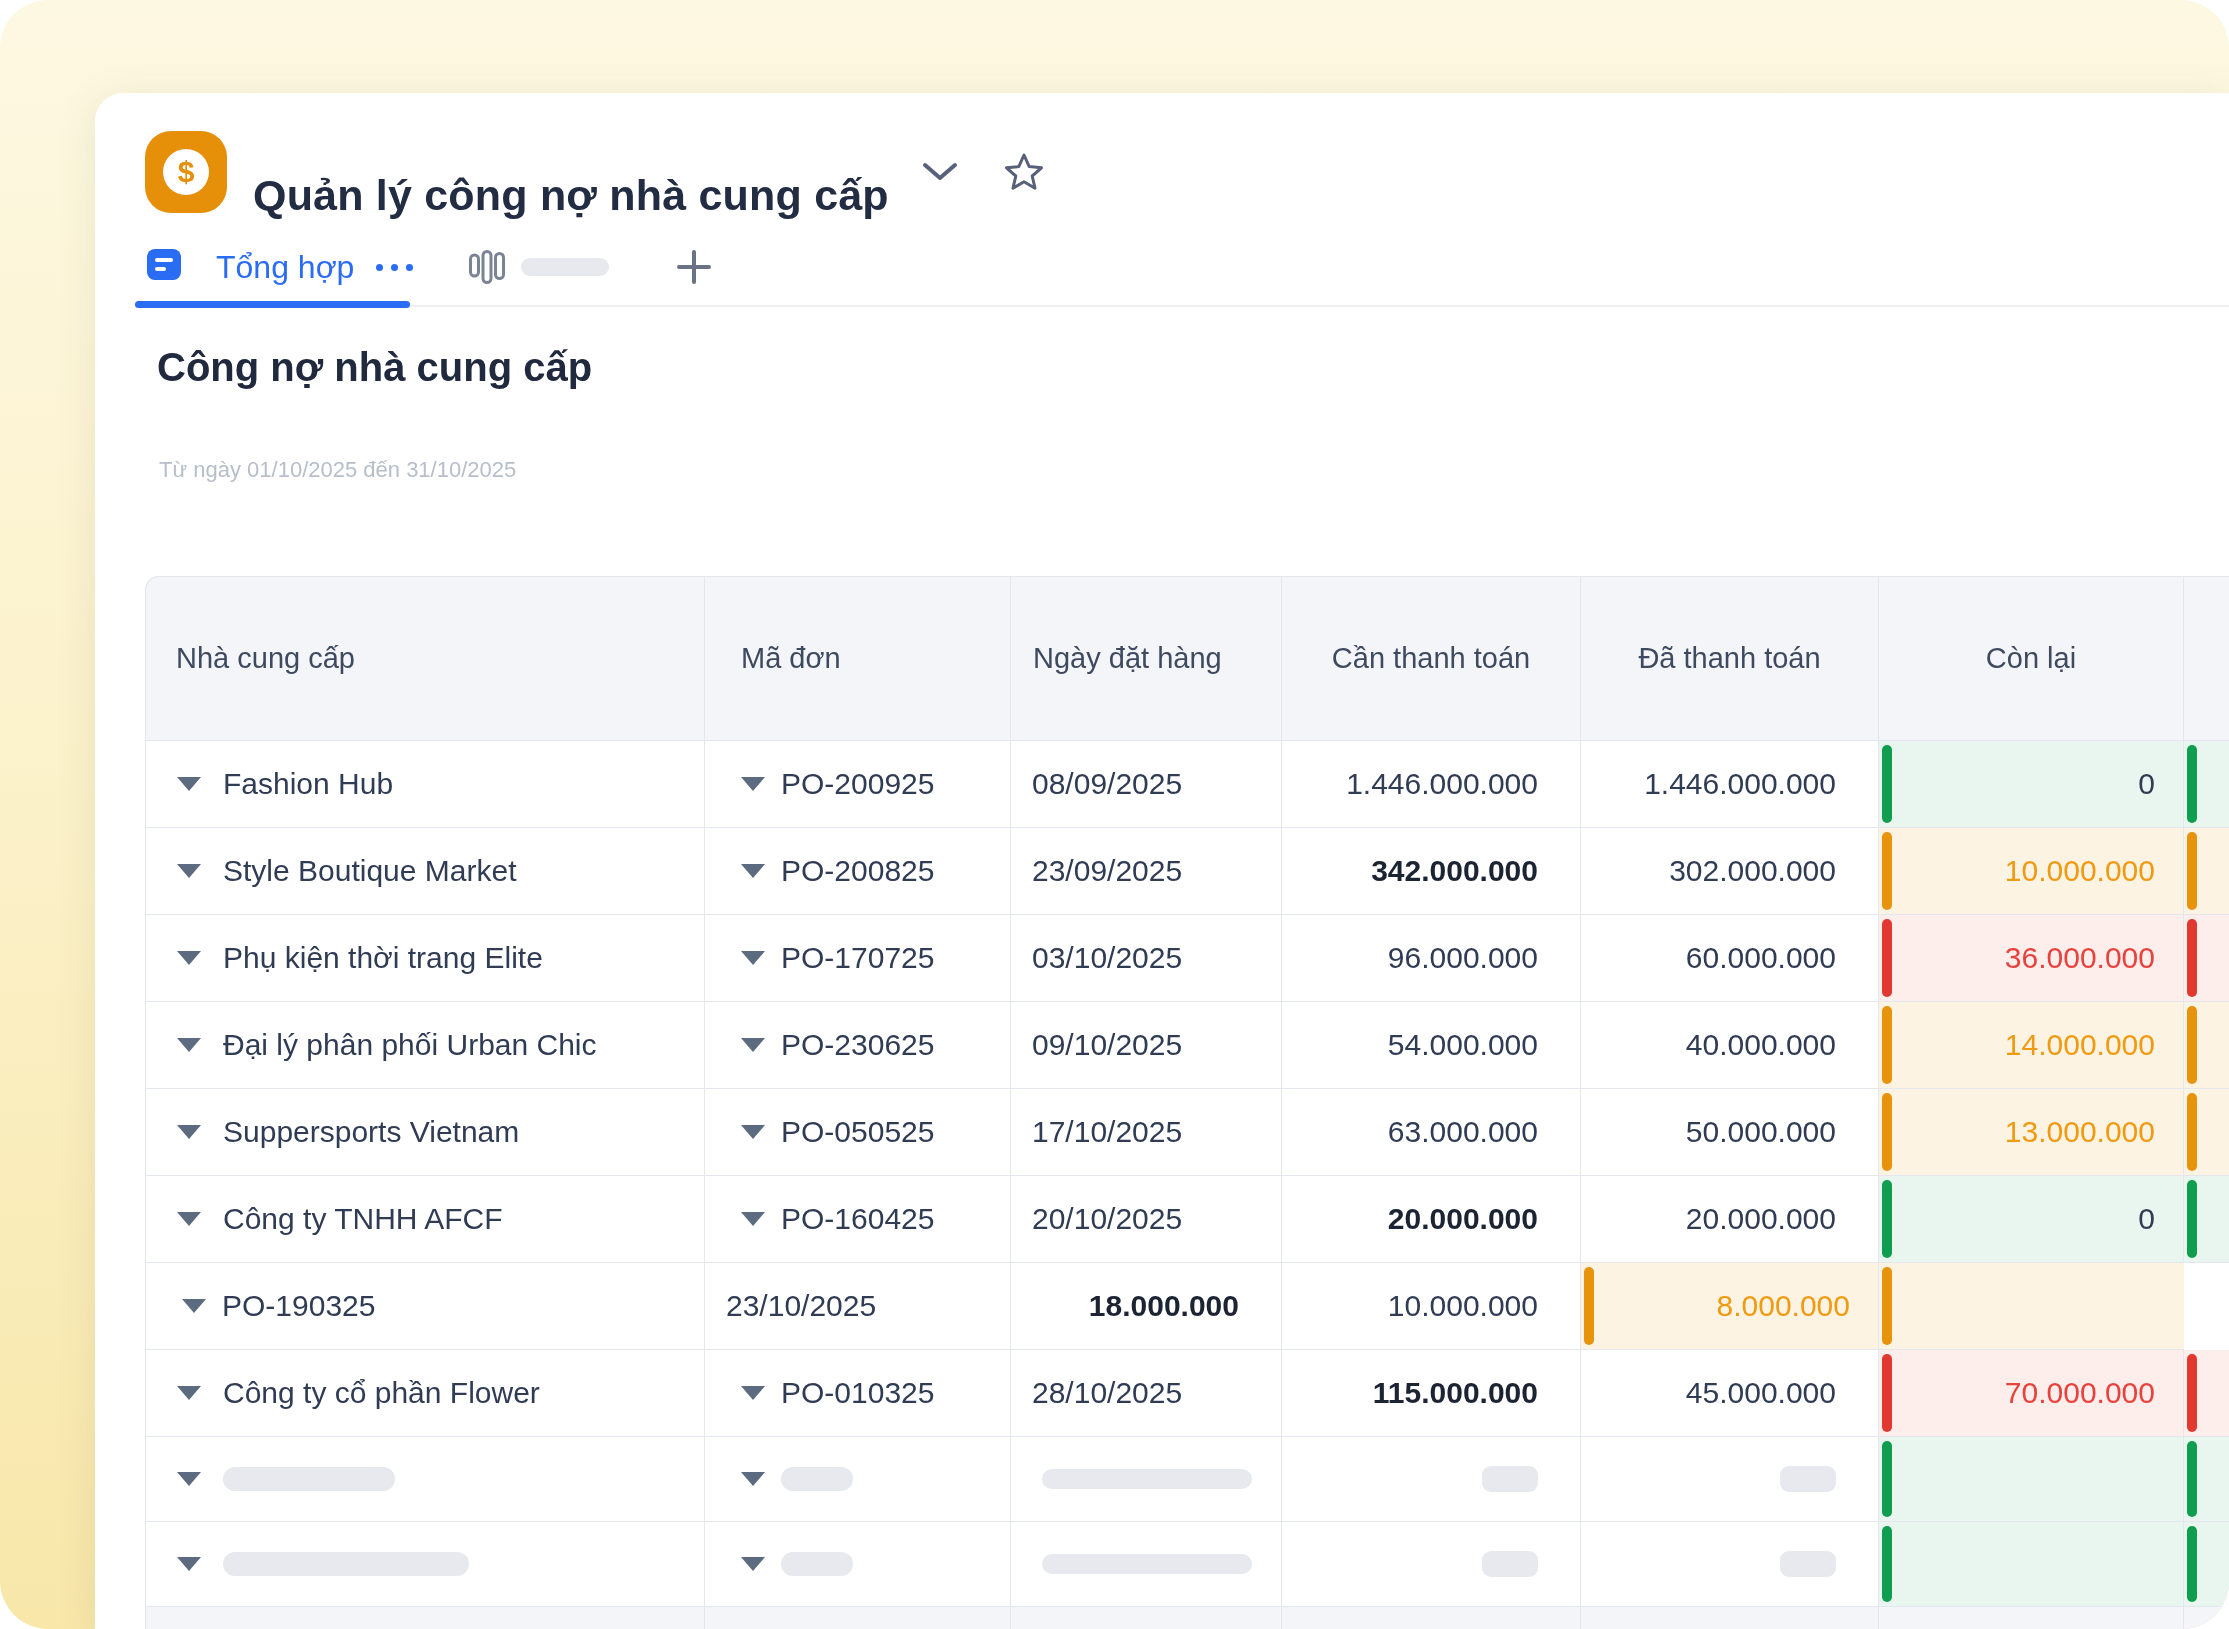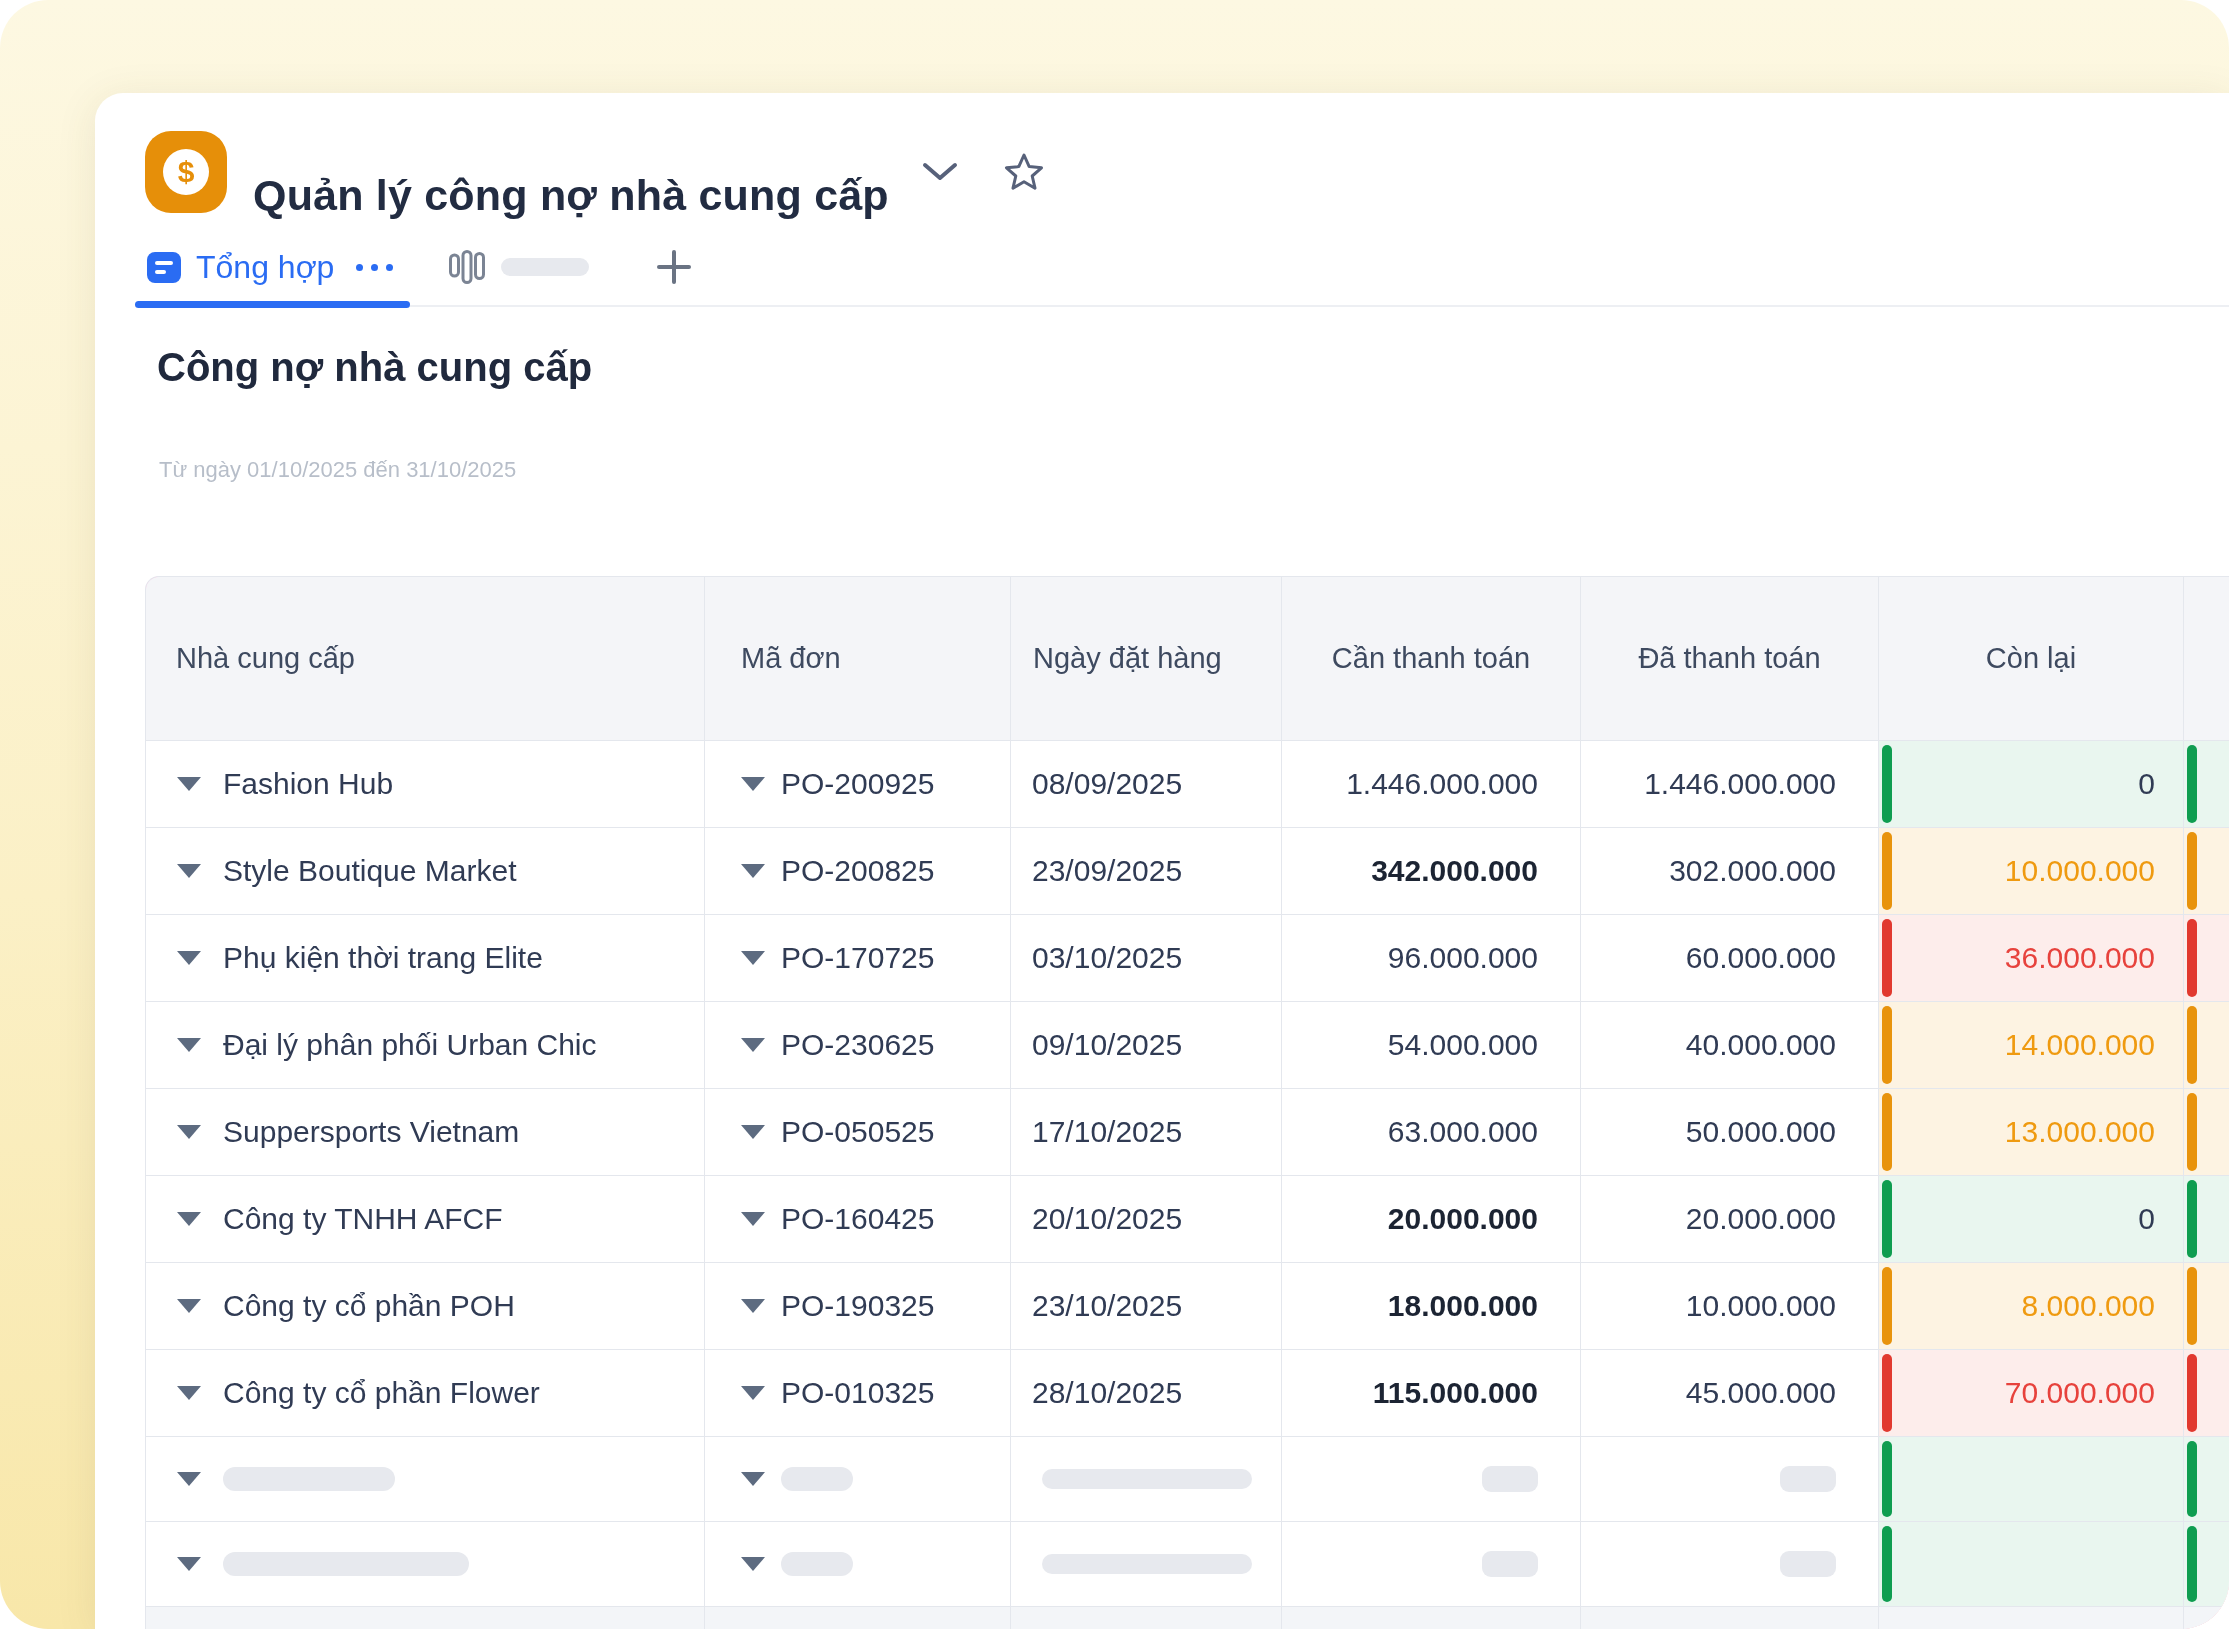--- a/index.html
+++ b/index.html
@@ -28,21 +28,21 @@
   .app-icon{width:82px;height:82px;border-radius:26px;background:#e68f09;
     display:flex;align-items:center;justify-content:center;flex:none;}
   .app-icon .coin{width:46px;height:46px;border-radius:50%;background:#ffffff;
     display:flex;align-items:center;justify-content:center;
     color:#e68f09;font-size:30px;font-weight:700;}
   .app-title{margin-left:26px;font-size:43px;font-weight:700;color:#222c42;letter-spacing:.2px;margin-top:48px;}
   .chevron{margin-left:32px;}
   .star{margin-left:44px;}
   
   .tabbar{position:absolute;left:40px;top:152px;right:0;height:44px;display:flex;align-items:center;}
-  .tab{display:flex;align-items:center;margin-left:12px;}
+  .tab{display:flex;align-items:flex-start;margin-left:12px;gap:20px;}
   .tab-icon{width:34px;height:31px;border-radius:8px;background:var(--blue);position:relative;flex:none;}
   .tab-icon::before{content:"";position:absolute;left:8px;top:9px;width:18px;height:4px;border-radius:2px;background:#fff;}
   .tab-icon::after{content:"";position:absolute;left:8px;top:18px;width:11px;height:4px;border-radius:2px;background:#fff;}
   .tab-label{margin-left:15px;font-size:32px;font-weight:500;color:var(--blue);}
   .dots{display:flex;gap:8px;margin-left:22px;}
   .dots i{width:7px;height:7px;border-radius:50%;background:var(--blue);}
   .kanban{margin-left:56px;}
   .ghost-tab-pill{width:88px;height:18px;border-radius:9px;background:var(--pill);margin-left:16px;}
   .plus{margin-left:66px;}
   .tab-track{position:absolute;left:40px;top:212px;right:0;height:2px;background:#edeff3;}
@@ -284,24 +284,20 @@
             <div class="cell c-money">20.000.000</div>
             <div class="cell c-remain st-green">
               <div class="bar"></div>
               <span class="val">0</span>
             </div>
             <div class="cell c-edge st-green">
               <div class="bar"></div>
             </div>
           </div>
           <div class="trow drow">
-            <div class="cell c-supplier">
-              <div class="tri"></div>
-              <span>Công ty cổ phần POH</span>
-            </div>
             <div class="cell c-po">
               <div class="tri"></div>
               <span>PO-190325</span>
             </div>
             <div class="cell c-date">23/10/2025</div>
             <div class="cell c-money">
               <span class="strong">18.000.000</span>
             </div>
             <div class="cell c-money">10.000.000</div>
             <div class="cell c-remain st-orange">

